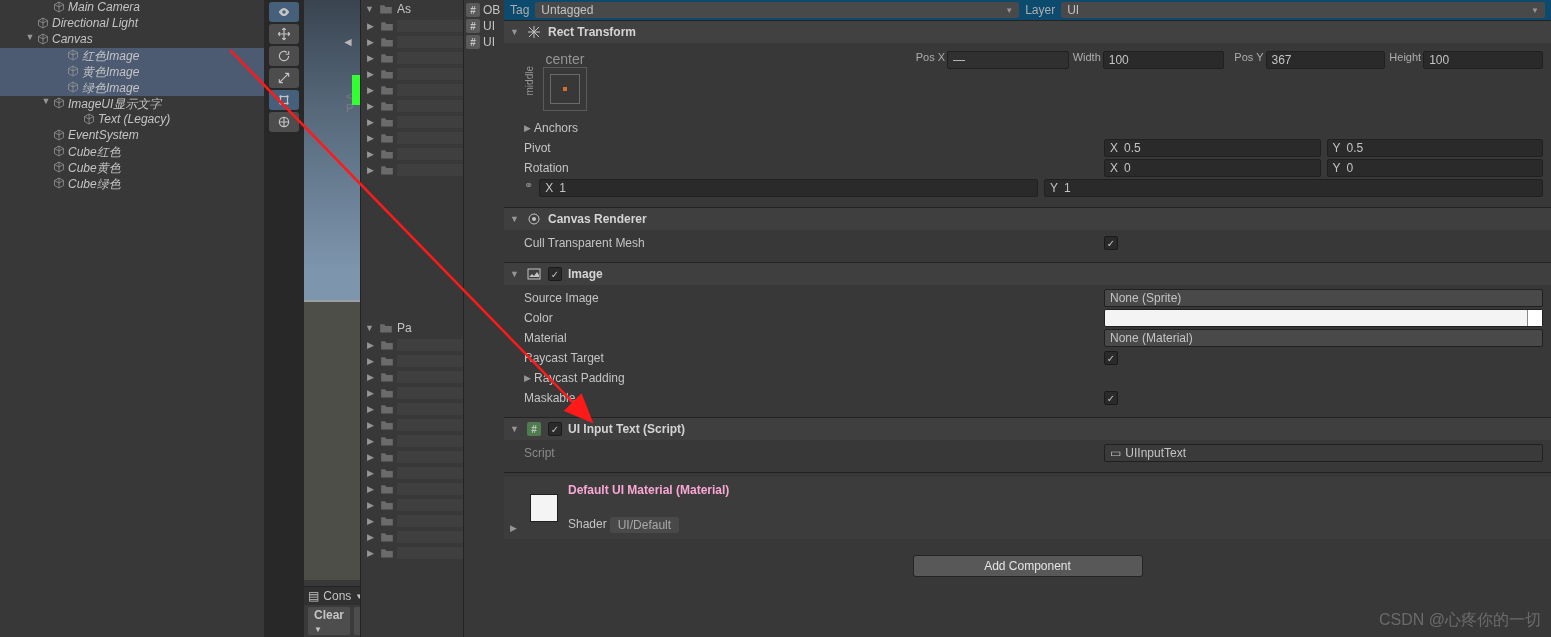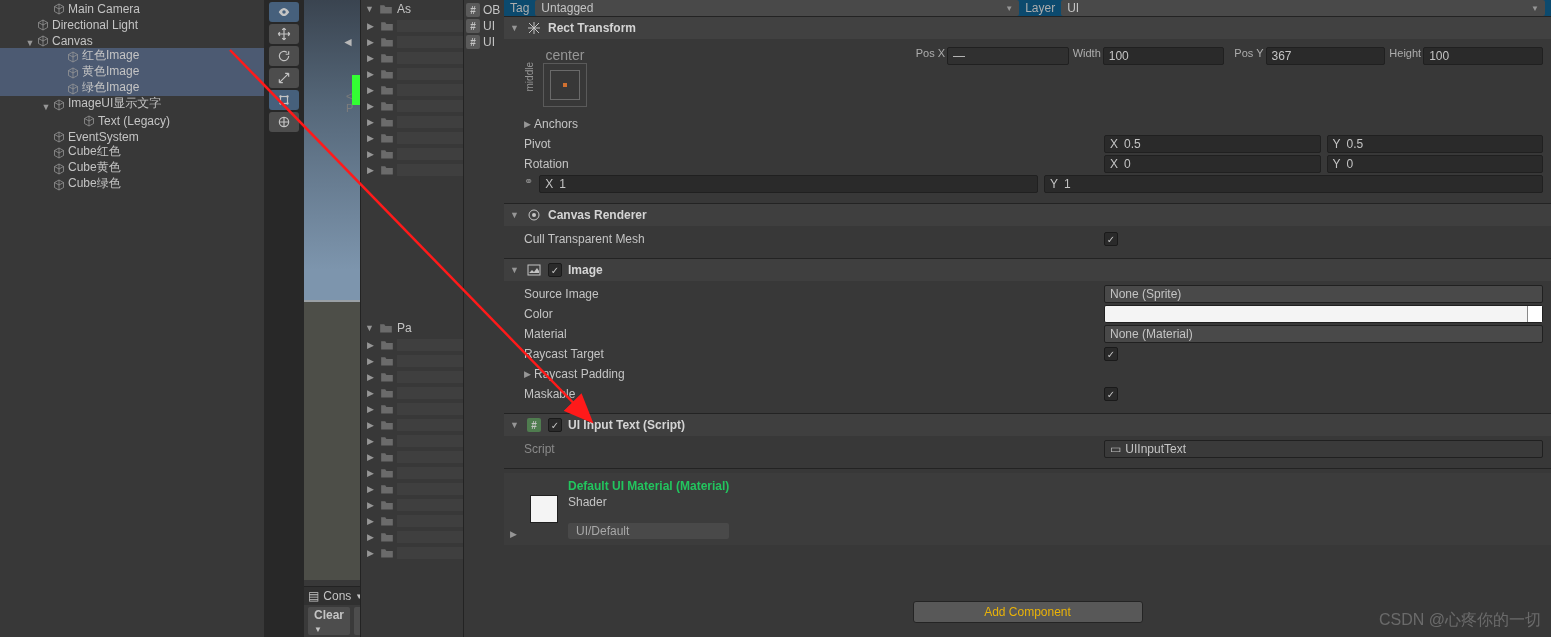--- a/index.html
+++ b/index.html
@@ -2,21 +2,21 @@
 <html><head>
 <meta charset="utf-8">
 <style>
 * { margin: 0; padding: 0; box-sizing: border-box; font-family: Arial, sans-serif; font-size: 12px; color: #c4c4c4; user-select: none; }
 body { background: #383838; width: 1551px; height: 637px; overflow: hidden; position: relative; }
 .root { display: flex; width: 100%; height: 100%; }
 
 
 .hierarchy { width: 264px; background: #383838; display: flex; flex-direction: column; }
 .h-list { flex: 1; overflow: hidden; }
-.h-row { display: flex; align-items: flex-end; height: 16px; padding-left: 0; cursor: pointer; }
+.h-row { display: flex; align-items: flex-start; height: 16px; padding-left: 0; cursor: pointer; font-style: italic; }
 .h-row.sel { background: #4c5a72; }
 .h-row.prefab { color: #6ea7d8; }
 .toggle-arrow { width: 12px; display: inline-flex; justify-content: center; color: #969696; font-size: 9px; }
 .cube-icon { width: 14px; height: 14px; display: inline-flex; align-items: center; justify-content: center; margin-right: 2px; }
 .cube-icon svg { width: 12px; height: 12px; }
 .h-label { white-space: nowrap; }
 
 
 .tool-strip { width: 40px; background: #282828; display: flex; flex-direction: column; align-items: center; padding-top: 2px; }
 .tool-btn { width: 30px; height: 20px; background: #4d4d4d; margin-bottom: 2px; display: flex; align-items: center; justify-content: center; border-radius: 3px; }
@@ -78,26 +78,26 @@
 .checkbox { width:14px; height:14px; background:#2a2a2a; border:1px solid #1a1a1a; border-radius:2px; display:flex; align-items:center; justify-content:center; }
 .checkbox.checked::after { content:'✓'; color:#c4c4c4; font-size:10px; }
 
 .obj-field { background:#494949; border:1px solid #202020; border-radius:2px; padding:1px 5px; flex:1; display:flex; align-items:center; height:18px; gap:4px; }
 .obj-field.disabled { background:#3a3a3a; color:#8a8a8a; }
 .color-field { background:#f4f4f4; border:1px solid #202020; border-radius:2px; height:18px; flex:1; position:relative; }
 .color-field::after { content:''; position:absolute; right:0; top:0; bottom:0; width:14px; background:#fff; border-left:1px solid #888; }
 
 .material-block { display:flex; align-items:center; gap:10px; padding:6px; background:#3c3c3c; margin-top:4px; }
 .mat-swatch { width:28px; height:28px; background:#f4f4f4; border:1px solid #202020; }
-.mat-info .mat-name { font-weight:bold; color:#22c55e; }
-.mat-info .shader-row { display:flex; gap:14px; margin-top:2px; color:#8a8a8a;flex-direction:column; }
+.mat-info .mat-name { font-weight:bold; color:#f9a8d4; }
+.mat-info .shader-row { display:flex; gap:3px; margin-top:20px; color:#8a8a8a; }
 .shader-val { background:#494949; padding:1px 8px; border-radius:2px; color:#a8a8a8; }
 
 .add-comp-wrap { display:flex; justify-content:center; padding:16px 0; }
-.add-comp { background:#585858; border:1px solid #242424; border-radius:3px; padding:3px 0; width:230px; text-align:center; color:#eab308; cursor:pointer;margin-top:40px; }
+.add-comp { background:#585858; border:1px solid #242424; border-radius:3px; padding:3px 0; width:230px; text-align:center; color:#e5e5e5; cursor:pointer; }
 
 
 .console-footer { position:absolute; left:264px; bottom:0; width:96px; background:#3a3a3a; border-top:1px solid #232323; }
 .console-tab { display:flex; align-items:center; gap:4px; padding:2px 4px; background:#303030; }
 .console-row { display:flex; gap:4px; padding:2px 4px;font-weight:bold; }
 .console-btn { background:#4d4d4d; padding:1px 6px; border-radius:2px; font-size:11px; }
 
 
 .arrow-svg { position:absolute; top:0; left:0; pointer-events:none; }
 

